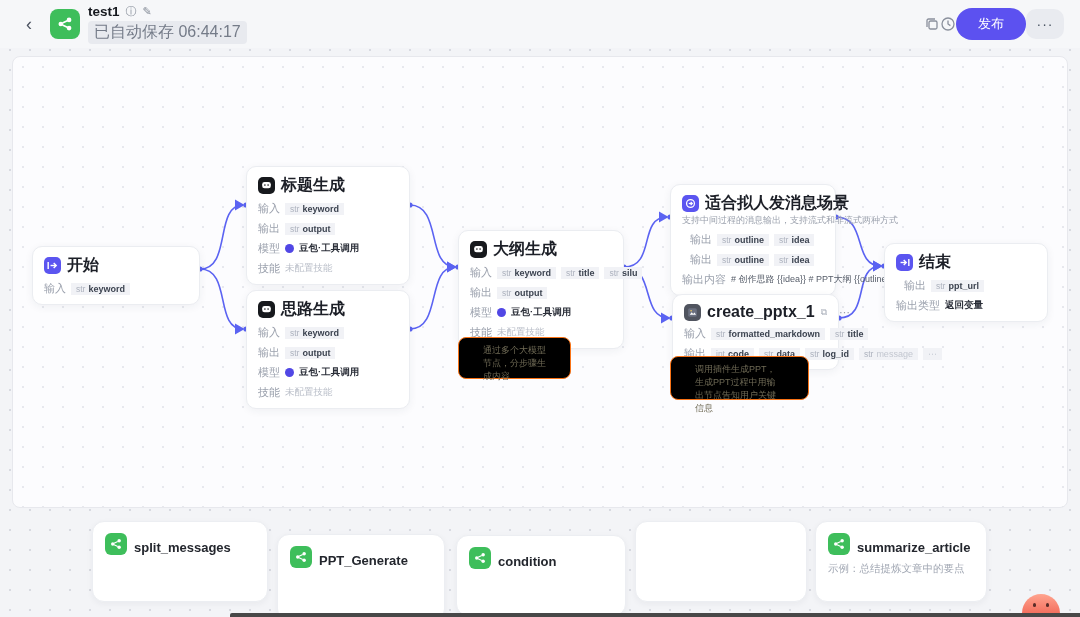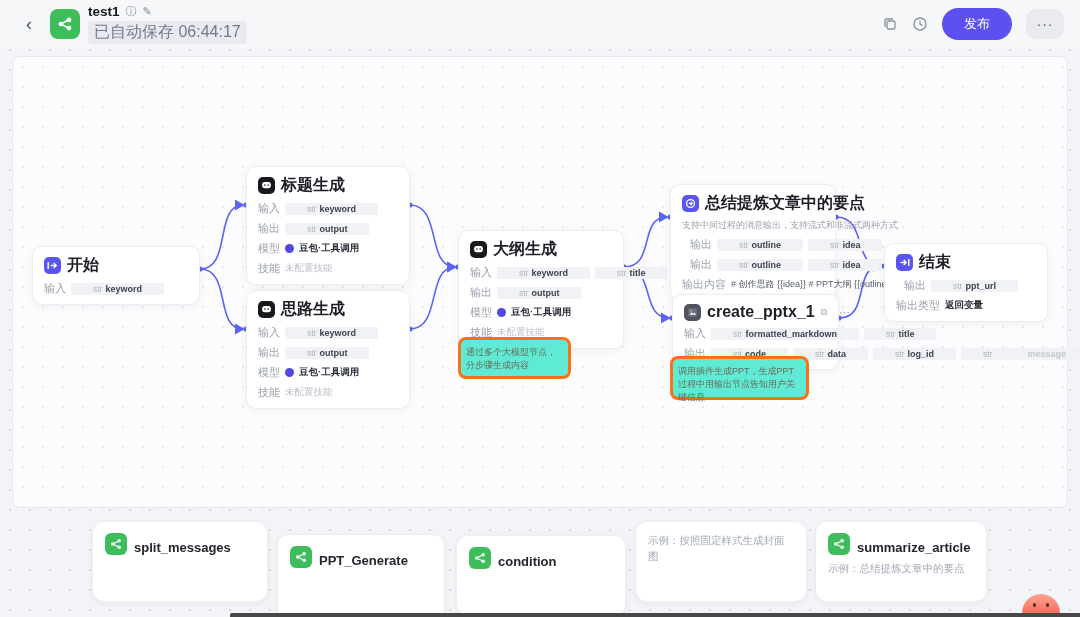--- a/index.html
+++ b/index.html
@@ -17,21 +17,21 @@
     position:absolute; top:0; left:0; right:0; height:48px;
     background:#f6f7f9; display:flex; align-items:center; padding:0 16px; z-index:5;
   }
   .back-btn { width:26px; height:26px; border:none; background:transparent; font-size:18px; color:#4b5260; cursor:pointer; margin-right:8px; }
   .app-icon { width:30px; height:30px; border-radius:8px; background:#3ebe5b; display:flex; align-items:center; justify-content:center; margin-right:8px; flex:0 0 auto; }
   .title-col { display:flex; flex-direction:column; gap:2px; }
   .title-row { display:flex; align-items:center; gap:6px; }
   .doc-title { font-size:13.5px; font-weight:700; color:#15181e;text-align:center; }
   .mini-ic { font-size:11px; color:#868d99; cursor:pointer; line-height:1; }
   .autosave { align-self:flex-start; background:#e8eaef; border-radius:4px; padding:1px 6px; font-size:16px; color:#747b88; }
-  .header-right { margin-left:auto; display:flex; align-items:center; gap:14px; }
+  .header-right { margin-left:auto; display:flex; align-items:center; gap:0; }
   .h-icon-btn { background:transparent; border:none; cursor:pointer; color:#8a909c; display:flex; align-items:center; }
   .publish-btn { background:#5c51f0; color:#fff; border:none; border-radius:17px; height:32px; padding:0 22px; font-size:13px; cursor:pointer; font-family:inherit; }
   .more-btn { background:#e9ebf0; border:none; border-radius:10px; height:30px; width:38px; font-size:14px; color:#4b5563; cursor:pointer; letter-spacing:1px; }
   
   .canvas {
     position:absolute; left:12px; top:56px; width:1056px; height:452px;
     background-color:#fcfcfe;
     background-image: radial-gradient(#e7e8ee 1px, transparent 1.2px);
     background-size:20px 20px;
     border:1px solid #e7e8ed; border-radius:8px; z-index:1;
@@ -41,39 +41,39 @@
   .node {
     position:absolute; background:#fff; border:1px solid #ebedf1; border-radius:10px;
     box-shadow:0 2px 8px rgba(40,45,60,.06); padding:8px 11px; z-index:3; cursor:pointer;
   }
   .nhead { display:flex; align-items:center; gap:6px; }
   .nicon { width:17px; height:17px; border-radius:5px; display:flex; align-items:center; justify-content:center; flex:0 0 auto; }
   .nicon.start, .nicon.end, .nicon.msg { background:#5b55f0; }
   .nicon.llm { background:#17191d; }
   .nicon.plug { background:#50545f; }
   .ntitle { font-size:16px; font-weight:700; color:#1c1f27; white-space:nowrap; }
-  .ndesc { font-size:9px; color:#9ba1ad; margin-top:5px; white-space:nowrap; }
+  .ndesc { font-size:9px; color:#9ba1ad; white-space:nowrap; }
   .nrow { display:flex; align-items:center; gap:5px; margin-top:5px; min-height:13px; }
   .nrow.indent { padding-left:8px; }
   .nlabel { font-size:11px; color:#9ba1ad; flex:0 0 auto; }
-  .pill { background:#f1f2f6; border-radius:0; padding:1px 22px; font-size:9px; color:#3c4350; display:inline-flex; align-items:baseline; gap:3px; white-space:nowrap; }
+  .pill { background:#f1f2f6; border-radius:0; padding:1px 5px; font-size:9px; color:#3c4350; display:inline-flex; align-items:baseline; gap:3px; white-space:nowrap; }
   .pill i { font-style:normal; color:#aeb3bf; font-size:8.5px; }
   .pill b { font-weight:600; }
   .pill.fade { color:#c3c7d0; }
-  .pill.fade b { font-weight:700; color:#c3c7d0;margin-left:32px; }
+  .pill.fade b { font-weight:400; color:#c3c7d0; }
   .mdot { width:9px; height:9px; border-radius:50%; background:#5147e5; flex:0 0 auto; }
   .mname { font-size:9.5px; color:#2a2e38; font-weight:600; }
   .muted { font-size:9.5px; color:#b9bec8; }
   .tpl { font-size:9px; color:#565d69; white-space:nowrap; }
   .node-more { margin-left:auto; background:none; border:none; color:#9aa0ab; font-size:11px; cursor:pointer; letter-spacing:1px; padding:0 0 0 6px; }
   .plug-badge { font-size:9px; color:#a7adb8; }
   
   .note {
-    position:absolute; background:#5eead4; border:3px solid #f97316; border-radius:8px;
-    padding:6px 5px; font-size:9px; color:#6f6a55; line-height:1.45; z-index:3; cursor:pointer;
+    position:absolute; background:#000000; border:1px solid #f97316; border-radius:8px;
+    padding:6px 24px; font-size:9px; color:#6f6a55; line-height:1.45; z-index:3; cursor:pointer;
   }
   
   .card {
     position:absolute; background:#fff; border:1px solid #eceef2; border-radius:12px;
     padding:11px 12px; z-index:3; box-shadow:0 2px 6px rgba(40,45,60,.05); cursor:pointer;
   }
   .card-head { display:flex; align-items:flex-end; gap:7px; margin-bottom:6px; }
   .card-icon { width:22px; height:22px; border-radius:6px; background:#3ebe5b; display:flex; align-items:center; justify-content:center; flex:0 0 auto; }
   .card-title { font-size:13px; font-weight:700; color:#23262d; white-space:nowrap; }
   .card-desc { font-size:10.5px; color:#a1a7b3; line-height:1.5; }
@@ -295,21 +295,21 @@
 
 <div class="node" style="left:670px;top:184px;width:166px">
   <div class="nhead">
     <span class="nicon msg">
       <svg width="11" height="11" viewBox="0 0 14 14" fill="none" stroke="#fff" stroke-width="1.6">
           <circle cx="7" cy="7" r="5"></circle>
           <path d="M4.8 7h4"></path>
           <path d="M7.2 5l2 2-2 2"></path>
         </svg>
     </span>
-    <span class="ntitle">总结提炼文章中的要点</span>
+    <span class="ntitle">适合拟人发消息场景</span>
   </div>
   <div class="ndesc">支持中间过程的消息输出，支持流式和非流式两种方式</div>
   <div class="nrow indent">
     <span class="nlabel">输出</span>
     <span class="pill">
         <i>str</i>
         <b>outline</b>
       </span>
     <span class="pill">
         <i>str</i>
@@ -446,21 +446,20 @@
           <circle cx="11.6" cy="4.4" r="2" fill="#fff"></circle>
           <circle cx="11.6" cy="11.6" r="2" fill="#fff"></circle>
           <path d="M5.8 7.1l4.2-2M5.8 8.9l4.2 2" stroke="#fff" stroke-width="1.3"></path>
         </svg>
     </span>
     <span class="card-title">condition</span>
   </div>
 </div>
 
 <div class="card" style="left:635px;top:521px;width:172px;height:81px">
-  <div class="card-desc">示例：按照固定样式生成封面图</div>
 </div>
 
 <div class="card" style="left:815px;top:521px;width:172px;height:81px">
   <div class="card-head">
     <span class="card-icon">
       <svg width="14" height="14" viewBox="0 0 16 16">
           <circle cx="4.3" cy="8" r="2" fill="#fff"></circle>
           <circle cx="11.6" cy="4.4" r="2" fill="#fff"></circle>
           <circle cx="11.6" cy="11.6" r="2" fill="#fff"></circle>
           <path d="M5.8 7.1l4.2-2M5.8 8.9l4.2 2" stroke="#fff" stroke-width="1.3"></path>

